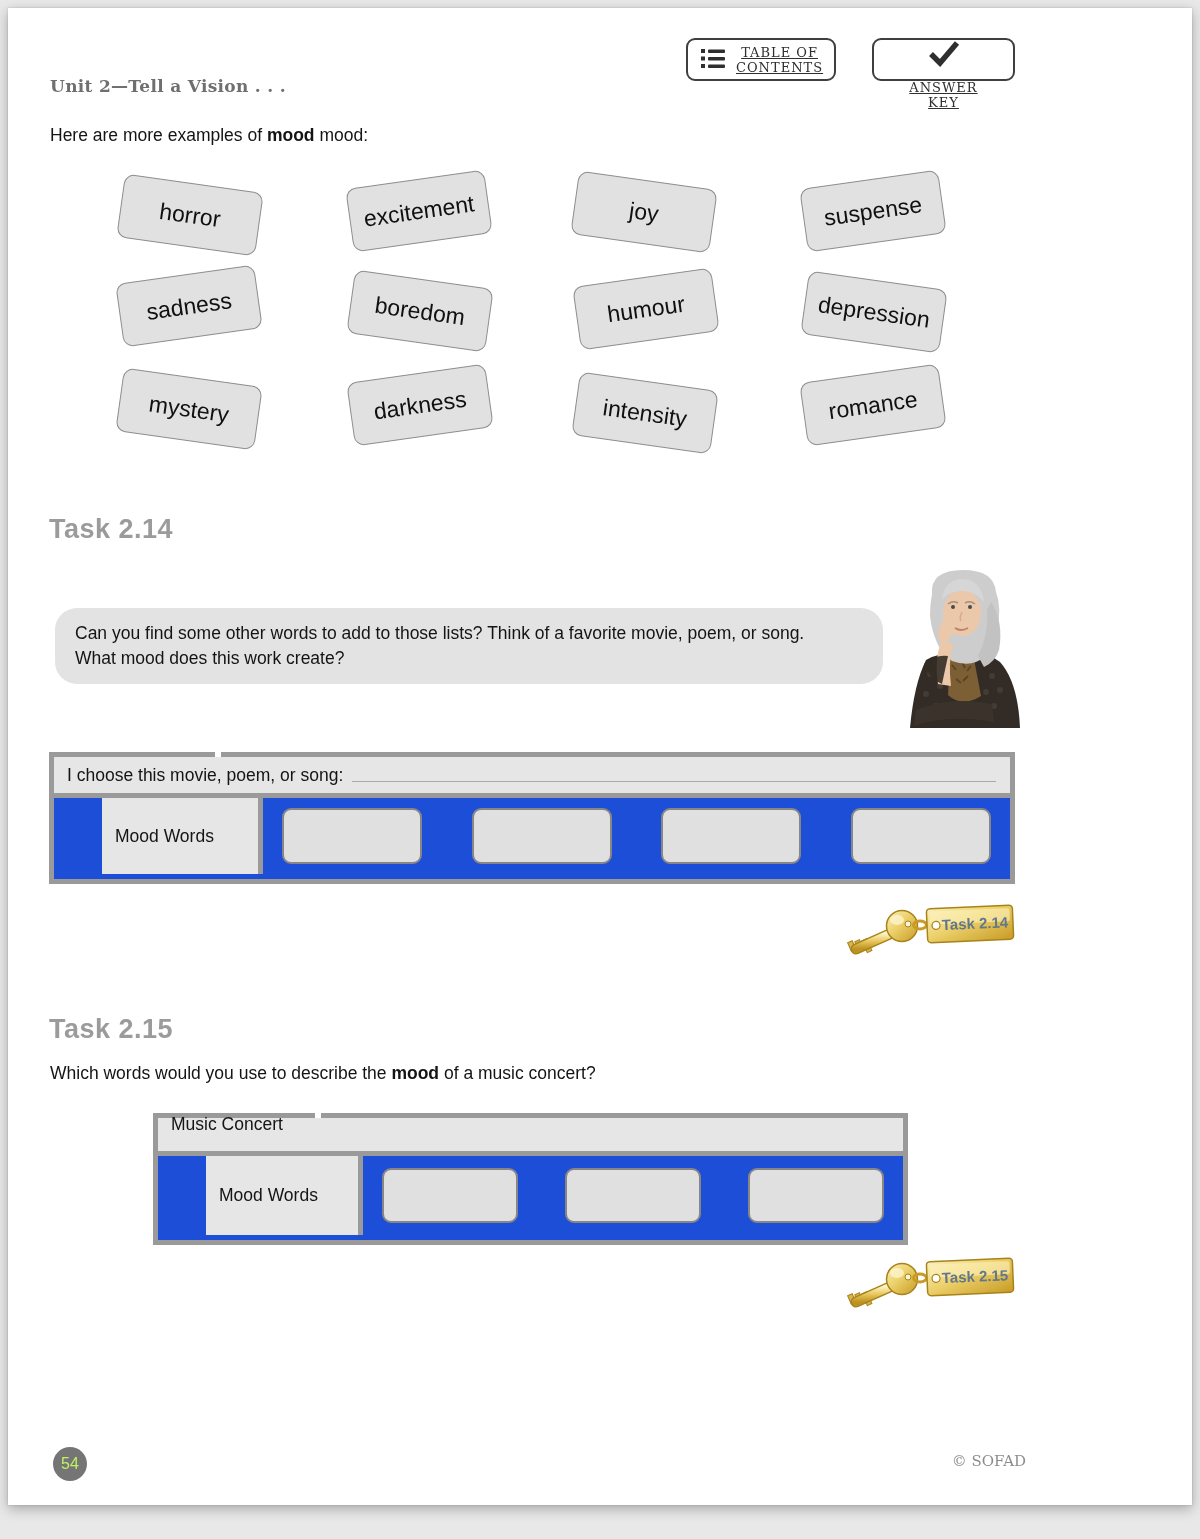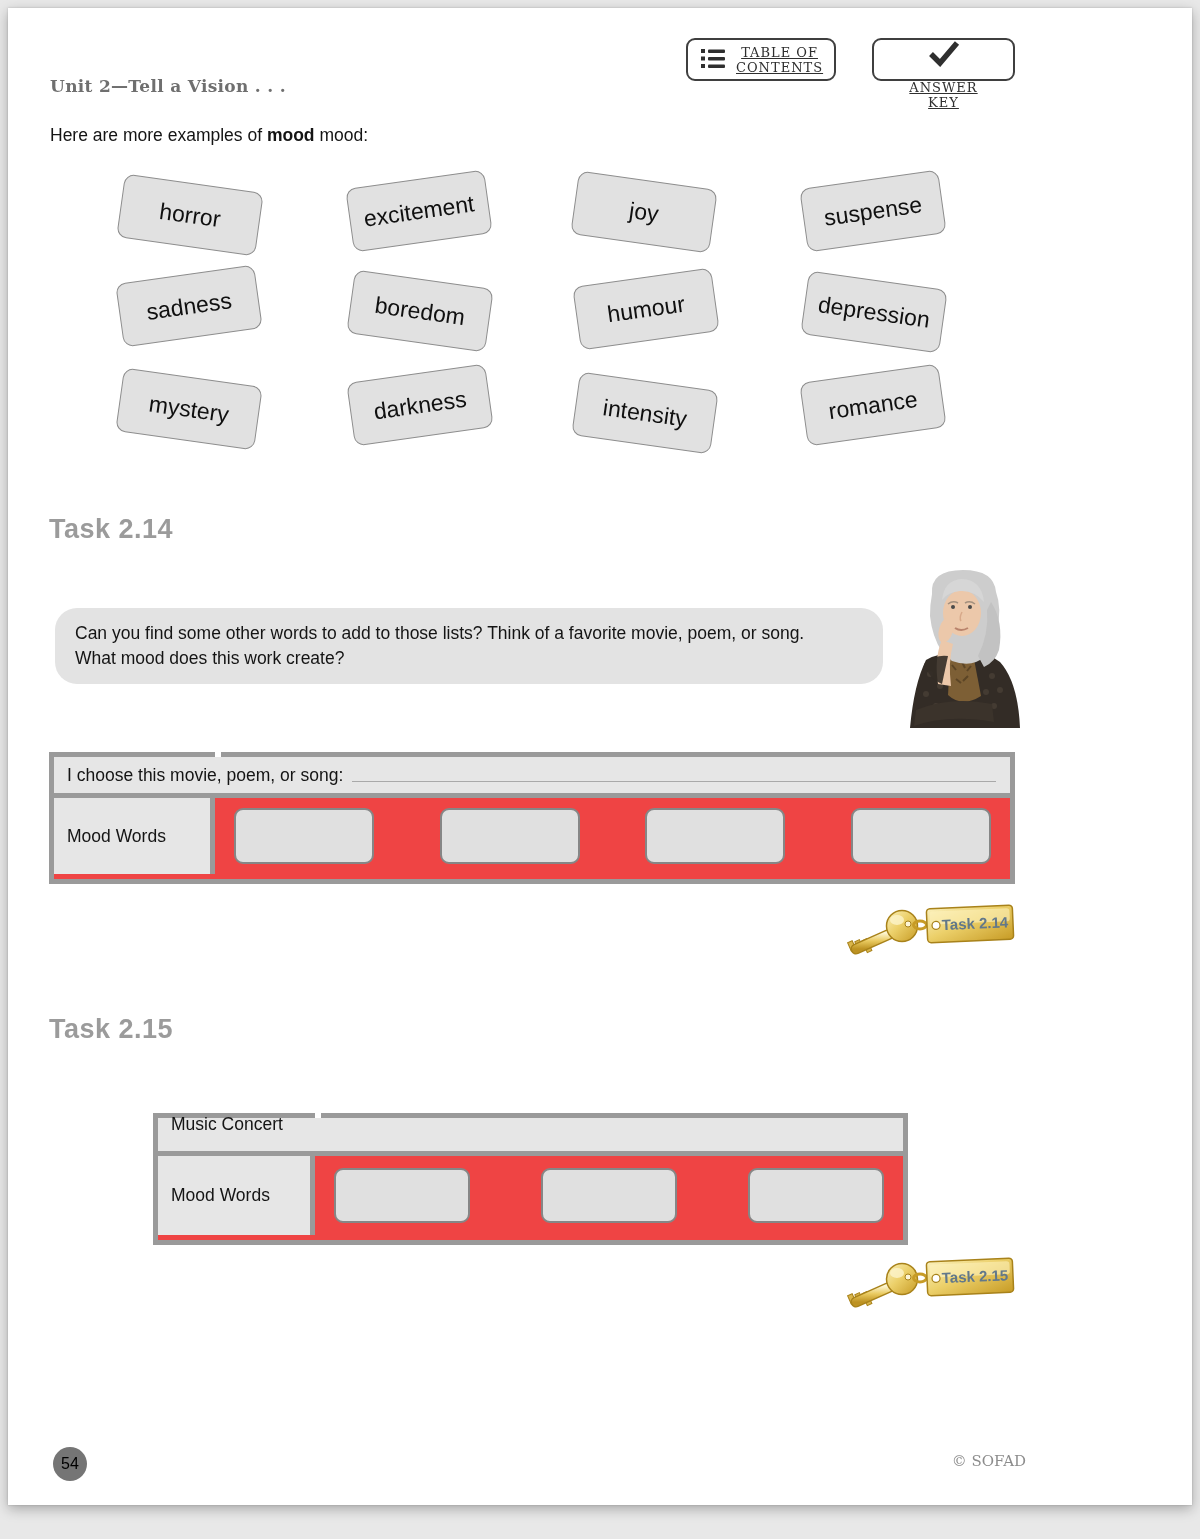--- a/index.html
+++ b/index.html
@@ -49,30 +49,30 @@
 
   .bubble{
     left:47px;top:600px;width:828px;height:76px;
     background:#e3e3e3;border-radius:22px;
     padding:13px 20px;box-sizing:border-box;
     font-size:17.5px;line-height:25px;color:#141414;
   }
 
   
   .wtable{
-    border:5px solid #9a9a9a;background:#ef4444;box-sizing:border-box;
+    border:5px solid #9a9a9a;background:#1d4ed8;box-sizing:border-box;
   }
   .thead{
     display:flex;align-items:flex-end;
     background:#e6e6e6;border-bottom:5px solid #9a9a9a;
     box-sizing:border-box;padding:0 12px 7px 13px;
     font-size:17.5px;color:#141414;
   }
   .fill-line{flex:1;border-bottom:1.5px solid #a9a9a9;margin:0 2px 4px 9px;}
-  .trow{display:flex;}
+  .trow{display:flex;margin-left:48px;}
   .label-cell{
     background:#e6e6e6;border-right:5px solid #9a9a9a;
     display:flex;align-items:center;padding-left:13px;
     box-sizing:border-box;font-size:17.5px;color:#141414;
   }
   .answer-cell{
     flex:1;display:flex;align-items:center;justify-content:space-between;
     padding:0 19px;
   }
   .answer-box{
@@ -93,21 +93,21 @@
   .t215 .label-cell{width:157px;}
   .t215 .answer-box{width:136px;height:55px;}
 
   .keytag{width:178px;height:58px;}
   .keytag text{
     font-family:"Liberation Sans",sans-serif;font-weight:bold;font-size:15px;
   }
 
   .page-circle{
     left:45px;top:1439px;width:34px;height:34px;border-radius:50%;
-    background:#757575;color:#000000;font-size:16px;
+    background:#757575;color:#bef264;font-size:16px;
     display:flex;align-items:center;justify-content:center;
   }
   .copyright{
     right:166px;top:1444px;
     font-family:"DejaVu Serif",serif;font-size:15px;color:#8c8c8c;
   }
 </style>
 </head>
 <body>
 
@@ -254,20 +254,21 @@
         <rect x="89" y="9" width="86" height="34" rx="3.5" fill="url(#goldGrad)" stroke="#a8821a" stroke-width="1.5"></rect>
         <rect x="92" y="12" width="80" height="13" rx="3" fill="#fdf2bd" opacity="0.6"></rect>
         <circle cx="98" cy="26" r="4" fill="#ffffff" stroke="#a8821a" stroke-width="1.2"></circle>
         <text x="137" y="31" text-anchor="middle" fill="#62788a">Task 2.14</text>
       </g>
     </svg>
   </div>
 
   <div class="abs task-heading" style="left:41px;top:1006px">Task 2.15</div>
 
+  <div class="abs intro-line q-line" style="left:42px;top:1055px"><span>Which words would you use to describe the </span><b>mood</b><span> of a music concert?</span></div>
 
   <div class="abs wtable t215">
     <div class="notch" style="left:157px"></div>
     <div class="thead" style="align-items:flex-end;padding-bottom:16px">
       <span>Music Concert</span>
     </div>
     <div class="trow">
       <div class="label-cell">
         <span>Mood Words</span>
       </div>

